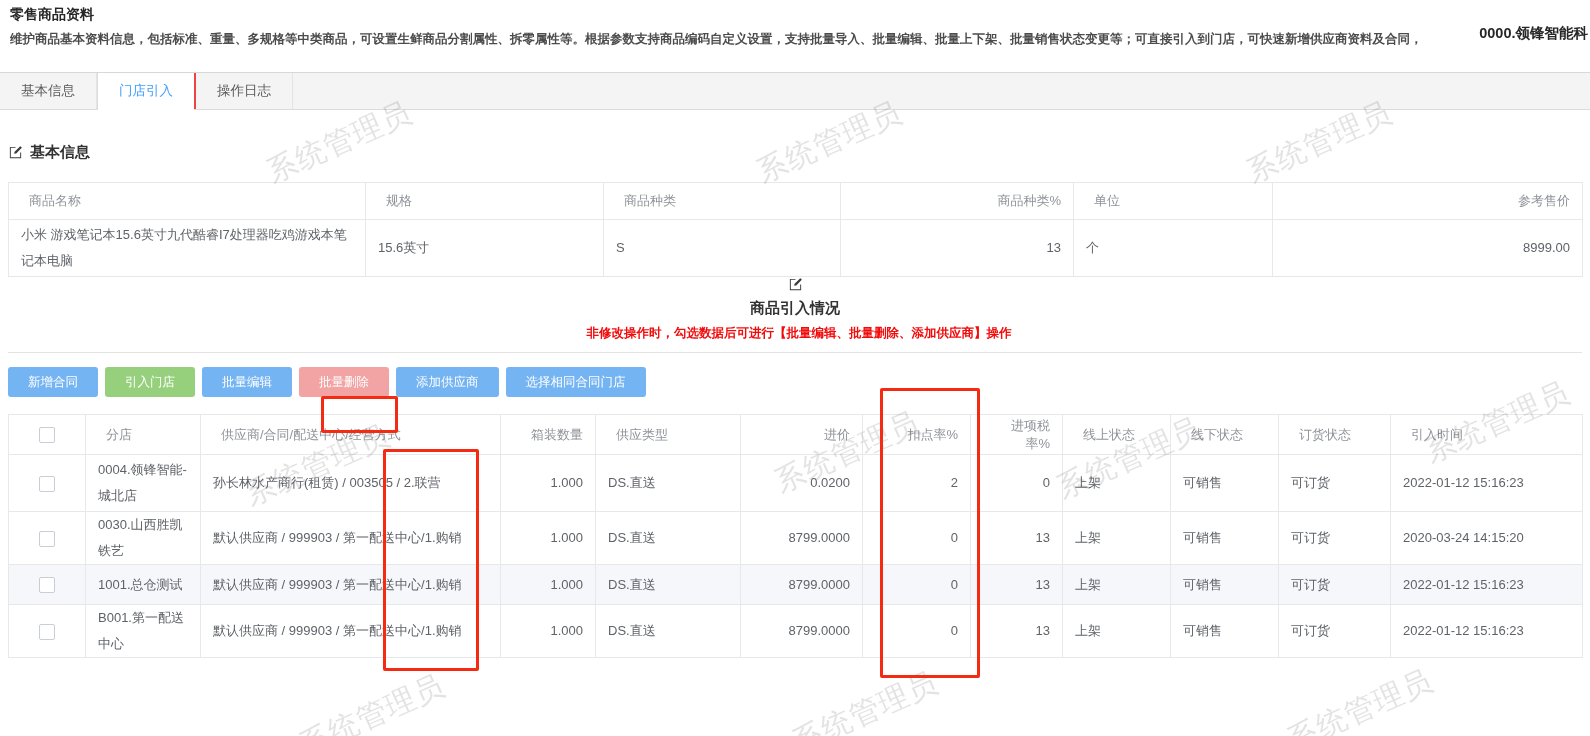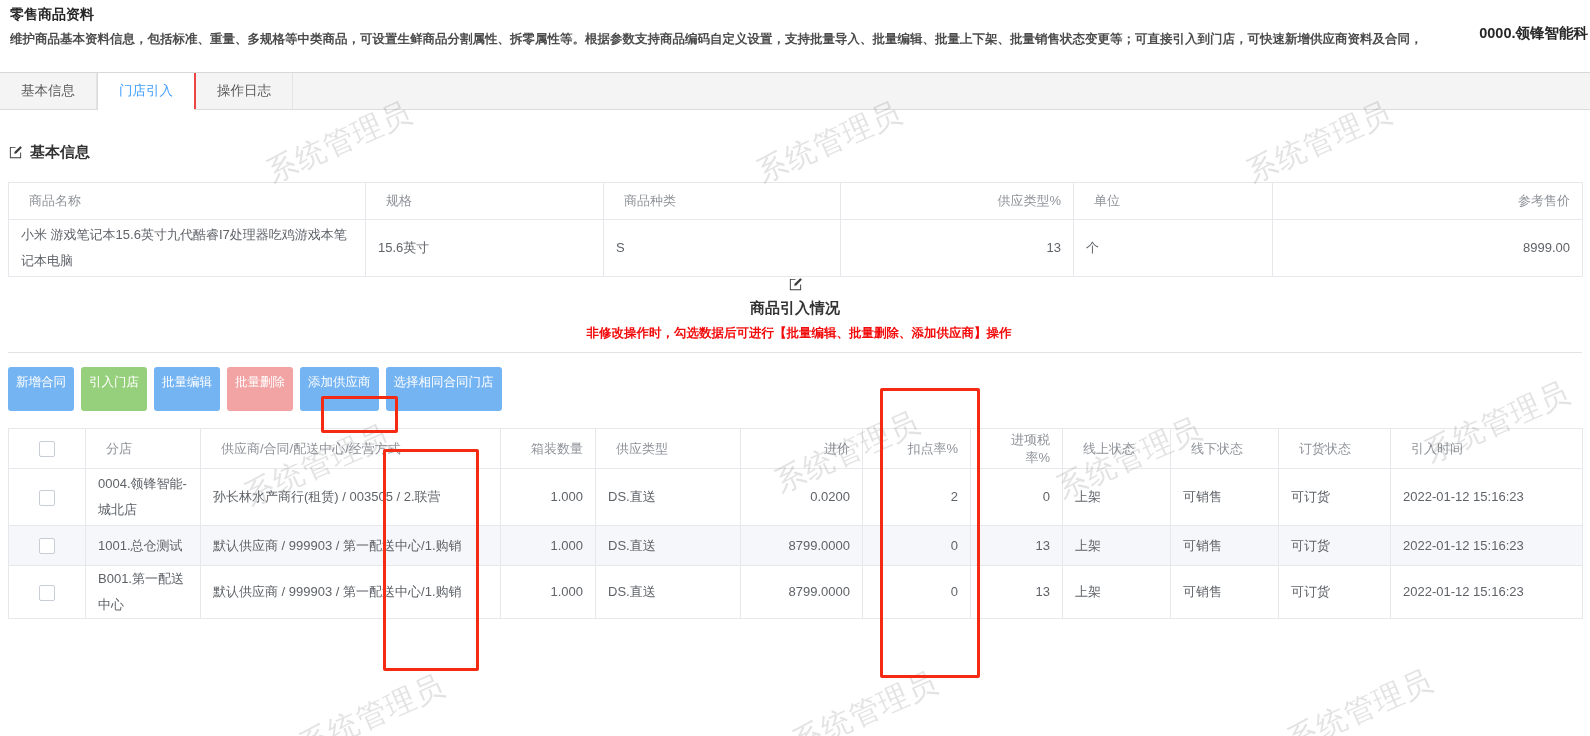--- a/index.html
+++ b/index.html
@@ -21,21 +21,21 @@
   
   .content{padding:0 8px;position:relative;}
   .section-head{display:flex;align-items:center;gap:7px;font-size:15px;font-weight:600;color:#333;}
   .section-head.first{margin-top:33px;}
   .section-head.second{flex-direction:column;}
   .edit-icon svg{width:15px;height:15px;fill:#3c3c3c;display:block;}
   .warning-text{font-size:12.5px;font-weight:600;color:#f20b0b;margin-left:8px;}
   .divider{height:1px;background:#e3e3e3;margin-top:10px;}
   
   .btn-row{margin-top:14px;display:flex;gap:7px;}
-  .btn{height:44px;line-height:30px;padding:0 8px;min-width:48px;text-align:center;
+  .btn{height:30px;line-height:30px;padding:0 20px;min-width:48px;text-align:center;
        border-radius:3px;color:#fff;font-size:12.5px;cursor:pointer;white-space:nowrap;}
   .btn.blue{background:#74b4f2;}
   .btn.green{background:#97d07d;}
   .btn.pink{background:#f2a3a3;}
   
   table{border-collapse:collapse;width:1574px;table-layout:fixed;font-size:13px;}
   th,td{border:1px solid #e6e8eb;padding:0 12px;overflow:hidden;white-space:normal;}
   th{height:36px;color:#8f9399;font-weight:normal;text-align:left;padding-left:20px;}
   td{color:#5f6368;line-height:2.0;}
   .t1{margin-top:20px;}
@@ -91,21 +91,21 @@
         <col style="width:237px">
         <col style="width:233px">
         <col style="width:199px">
         <col style="width:310px">
       </colgroup>
     <tbody>
         <tr>
       <th>商品名称</th>
       <th>规格</th>
       <th>商品种类</th>
-      <th class="r">供应类型%</th>
+      <th class="r">商品种类%</th>
       <th>单位</th>
       <th class="r">参考售价</th>
     </tr>
     <tr>
       <td>小米 游戏笔记本15.6英寸九代酷睿I7处理器吃鸡游戏本笔记本电脑</td>
       <td>15.6英寸</td>
       <td>S</td>
       <td class="r">13</td>
       <td>个</td>
       <td class="r">8999.00</td>
@@ -175,20 +175,34 @@
       <td class="r">0.0200</td>
       <td class="r">2</td>
       <td class="r">0</td>
       <td>上架</td>
       <td>可销售</td>
       <td>可订货</td>
       <td>2022-01-12 15:16:23</td>
     </tr>
 
 
+    <tr>
+      <td class="c"><span class="cb"></span></td>
+      <td>0030.山西胜凯铁艺</td>
+      <td>默认供应商 / 999903 / 第一配送中心/1.购销</td>
+      <td class="r">1.000</td>
+      <td>DS.直送</td>
+      <td class="r">8799.0000</td>
+      <td class="r">0</td>
+      <td class="r">13</td>
+      <td>上架</td>
+      <td>可销售</td>
+      <td>可订货</td>
+      <td>2020-03-24 14:15:20</td>
+    </tr>
 
     <tr class="hl">
       <td class="c"><span class="cb"></span></td>
       <td>1001.总仓测试</td>
       <td>默认供应商 / 999903 / 第一配送中心/1.购销</td>
       <td class="r">1.000</td>
       <td>DS.直送</td>
       <td class="r">8799.0000</td>
       <td class="r">0</td>
       <td class="r">13</td>

